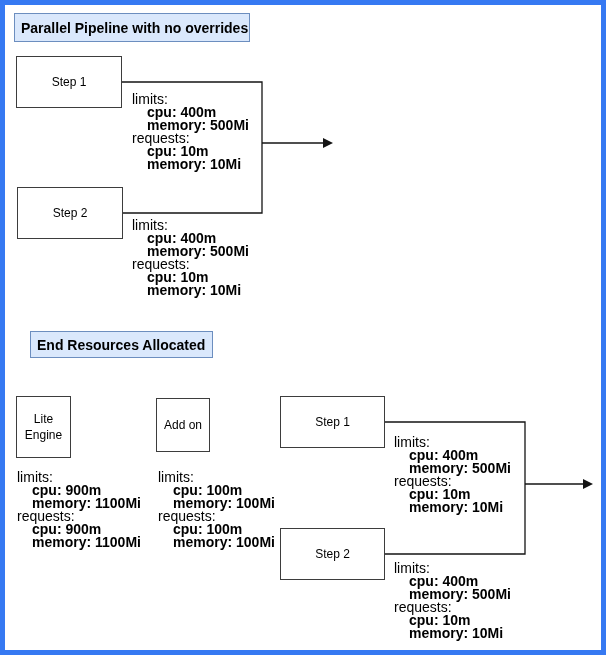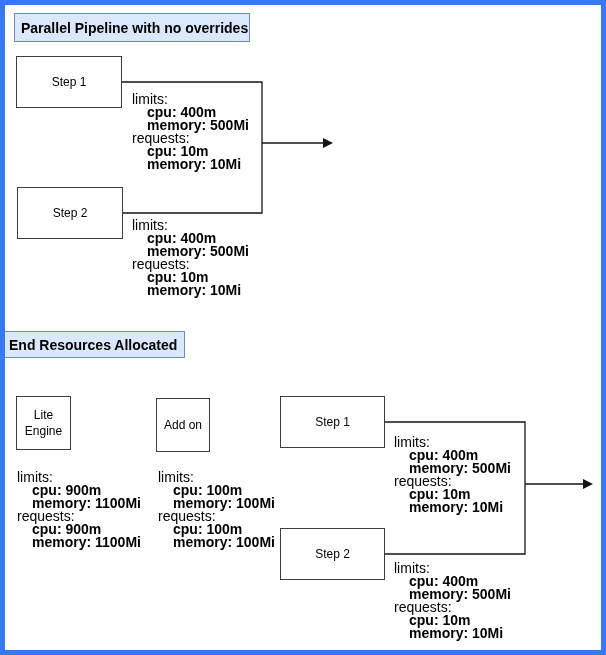--- a/index.html
+++ b/index.html
@@ -103,23 +103,23 @@
 
   <div class="res" style="left:132px; top:219px;">
     <div>limits:</div>
     <div class="indent">cpu: 400m</div>
     <div class="indent">memory: 500Mi</div>
     <div>requests:</div>
     <div class="indent">cpu: 10m</div>
     <div class="indent">memory: 10Mi</div>
   </div>
 
-  <div class="title-box" style="left:2px; top:331px; width:183px; height:27px;">End Resources Allocated</div>
+  <div class="title-box" style="left:30px; top:331px; width:183px; height:27px;">End Resources Allocated</div>
 
-  <div class="node-box" style="left:16px; top:396px; width:55px; height:54px;">
+  <div class="node-box" style="left:16px; top:396px; width:55px; height:62px;">
     <span>Lite</span>
     <span>Engine</span>
   </div>
 
   <div class="res" style="left:17px; top:471px;">
     <div>limits:</div>
     <div class="indent">cpu: 900m</div>
     <div class="indent">memory: 1100Mi</div>
     <div>requests:</div>
     <div class="indent">cpu: 900m</div>

